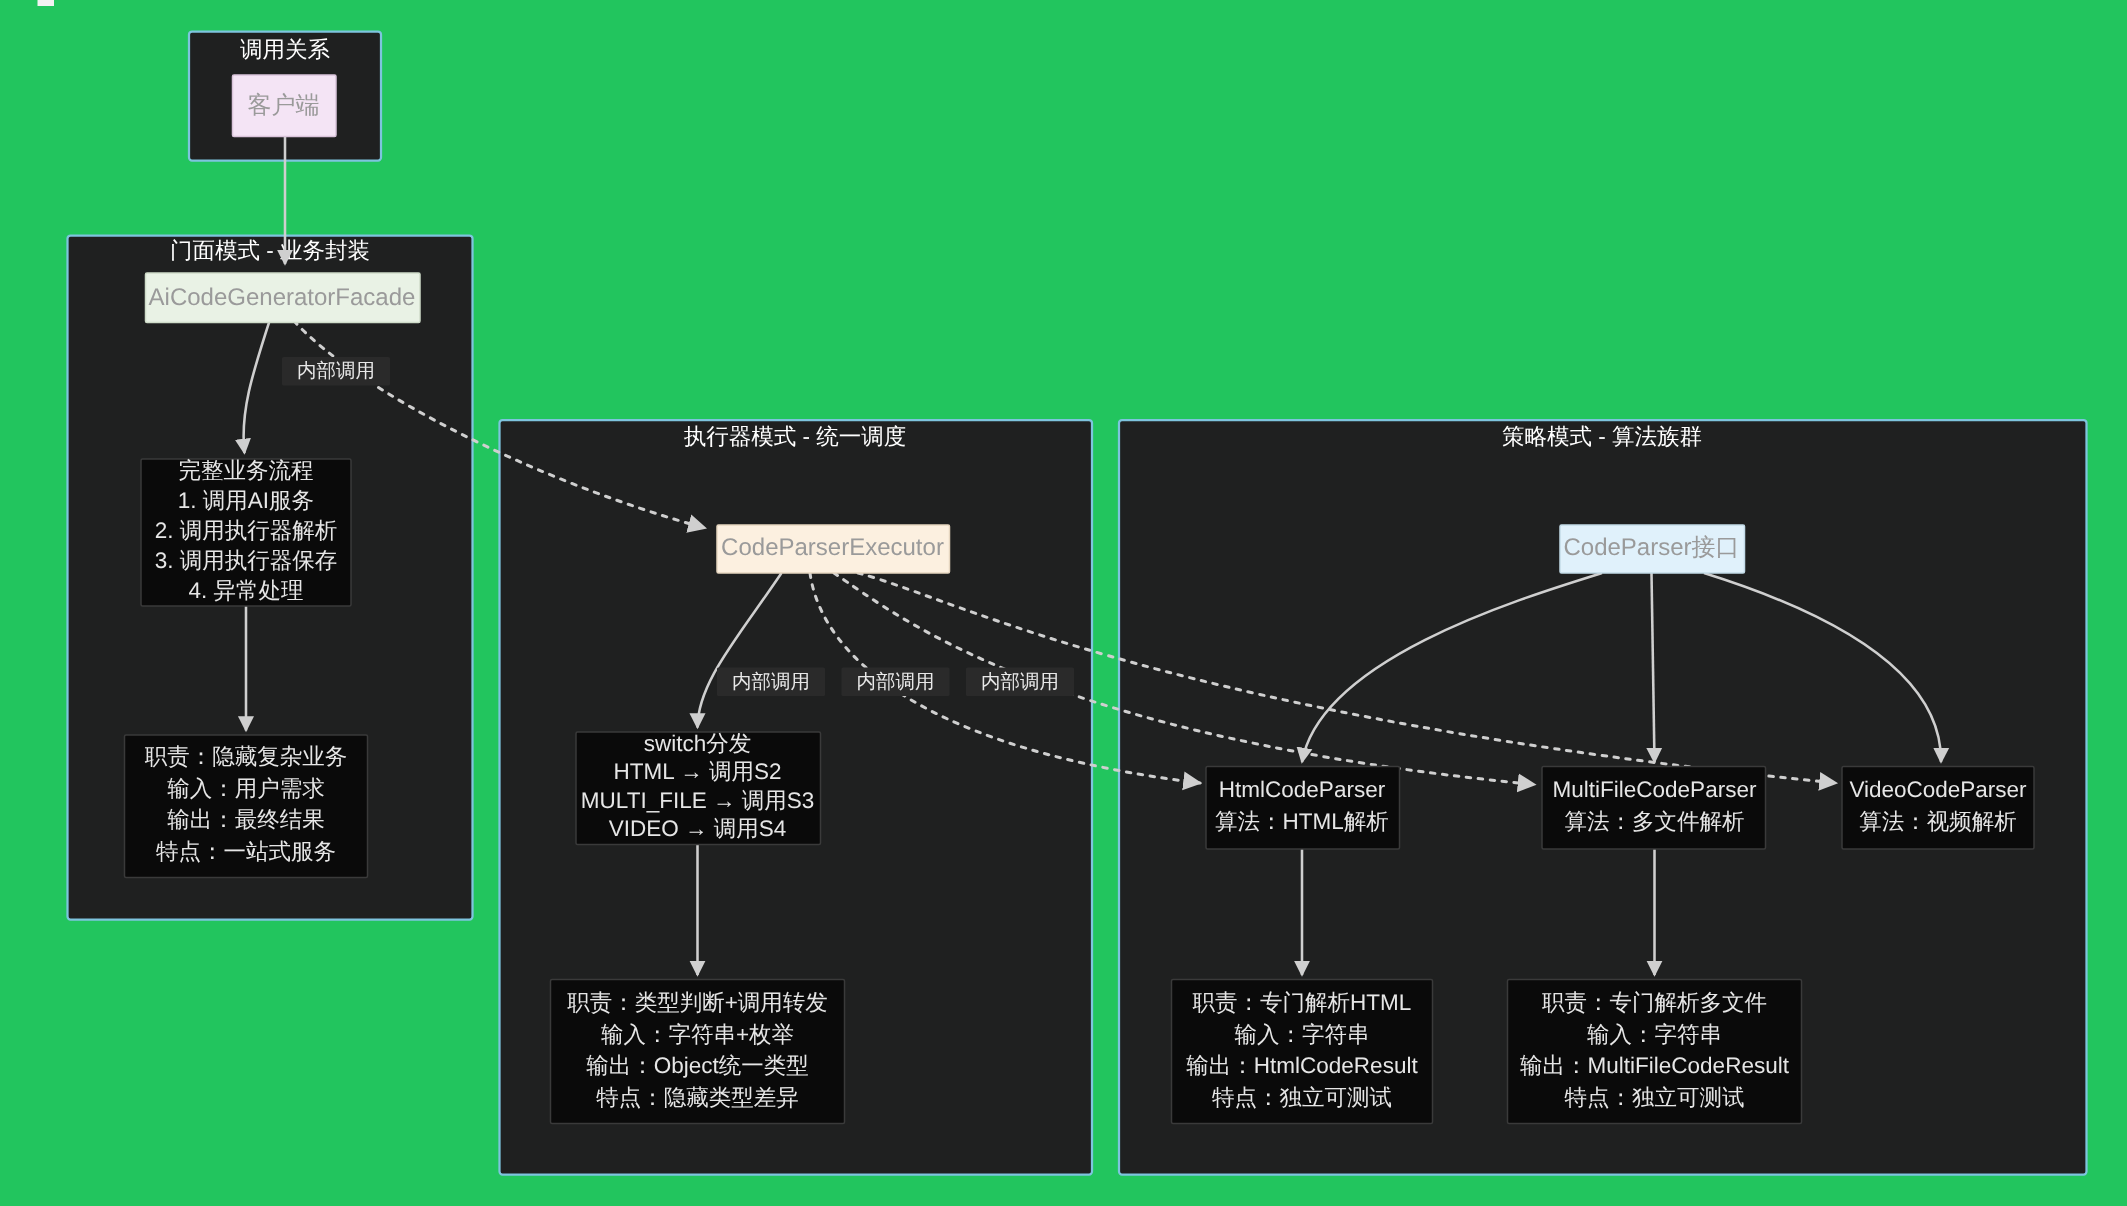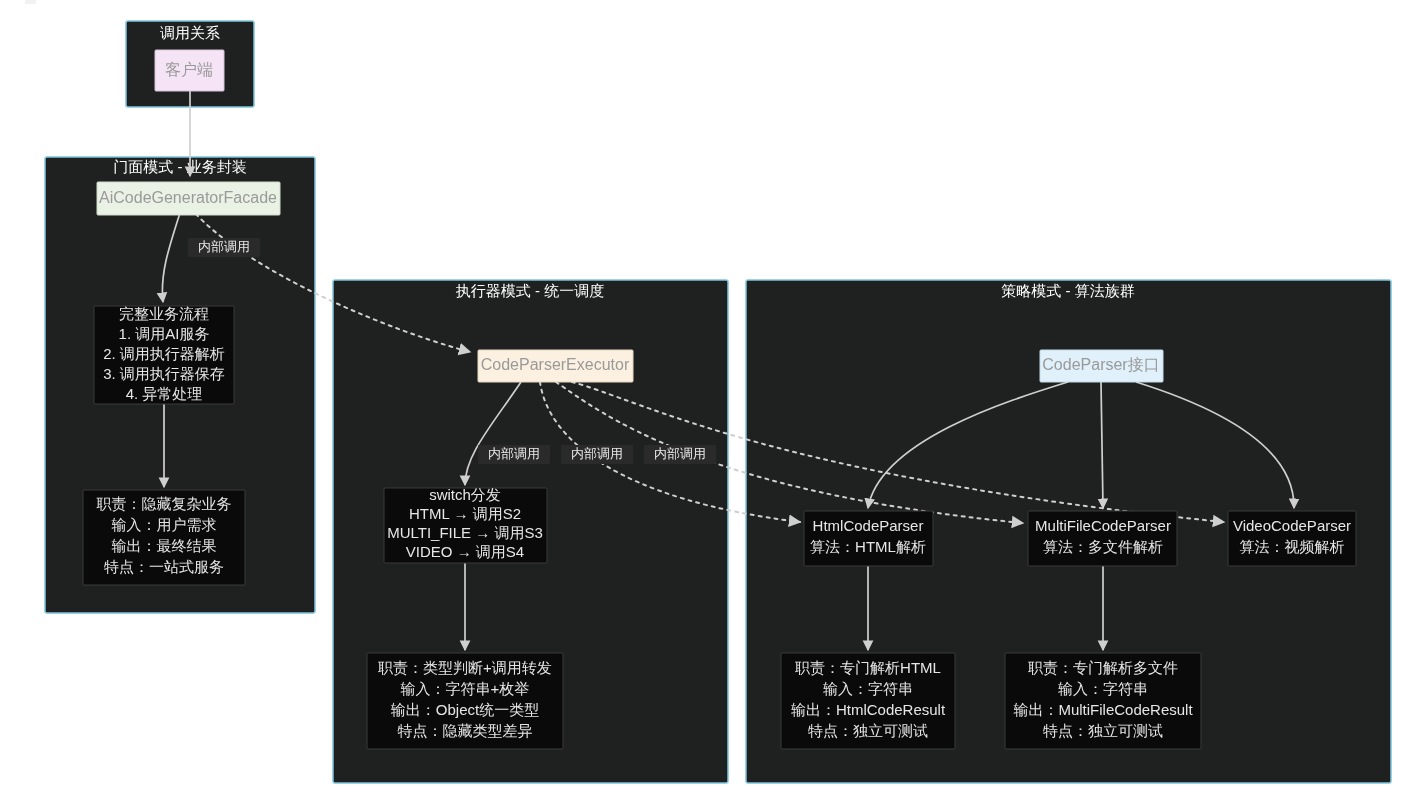--- a/index.html
+++ b/index.html
@@ -1,18 +1,18 @@
 <!DOCTYPE html>
 <html><head>
 <meta charset="utf-8">
 <style>
   html,body{margin:0;padding:0;background:#0b0b0b;}
   body{width:1418px;height:804px;overflow:hidden;
        font-family:"Liberation Sans","DejaVu Sans",sans-serif;}
-  #stage{position:relative;width:1418px;height:804px;background:#ffffff;}
+  #stage{position:relative;width:1418px;height:804px;background:#22c55e;}
   svg#diagram{position:absolute;left:0;top:0;width:1418px;height:804px;}
 
   .sg-rect{fill:#1f2020;stroke:#7ec4de;stroke-width:1.5;}
   .sg-title{fill:#ffffff;font-size:15px;text-anchor:middle;dominant-baseline:middle;}
 
   .node-rect{fill:#0a0a0a;stroke:#3a3a3a;stroke-width:1;}
   .node-text{fill:#e6e6e6;font-size:15px;text-anchor:middle;dominant-baseline:middle;}
 
   .accent-rect{stroke-width:1;}
   .accent-text{font-size:16px;text-anchor:middle;dominant-baseline:middle;fill:#9a9a9a;}

